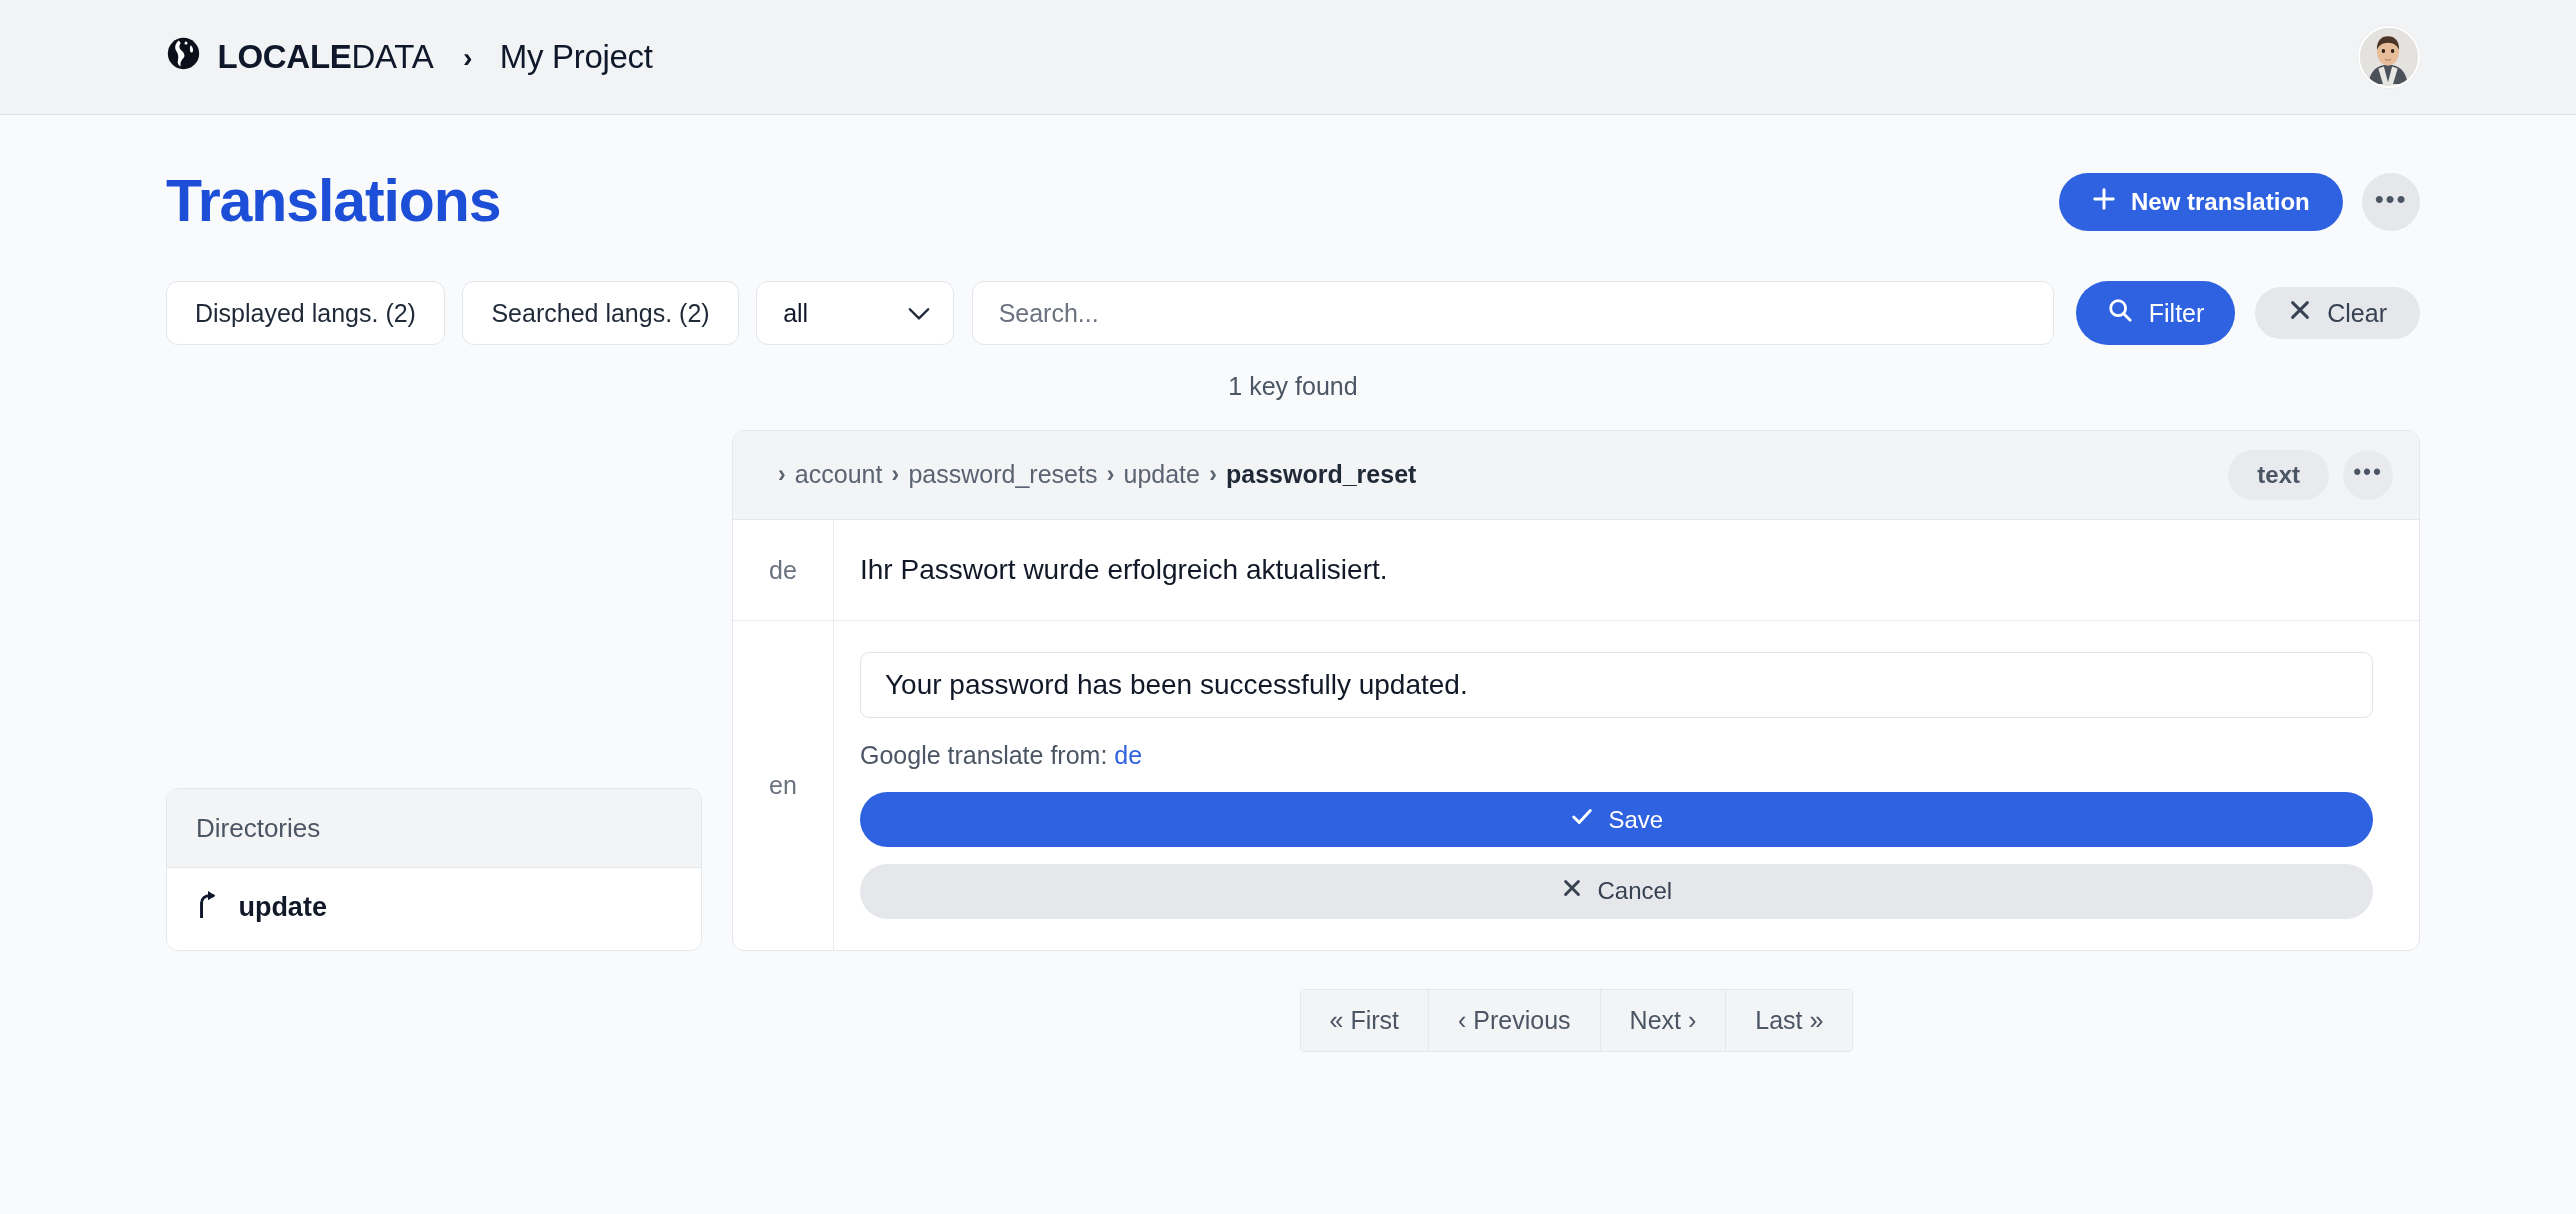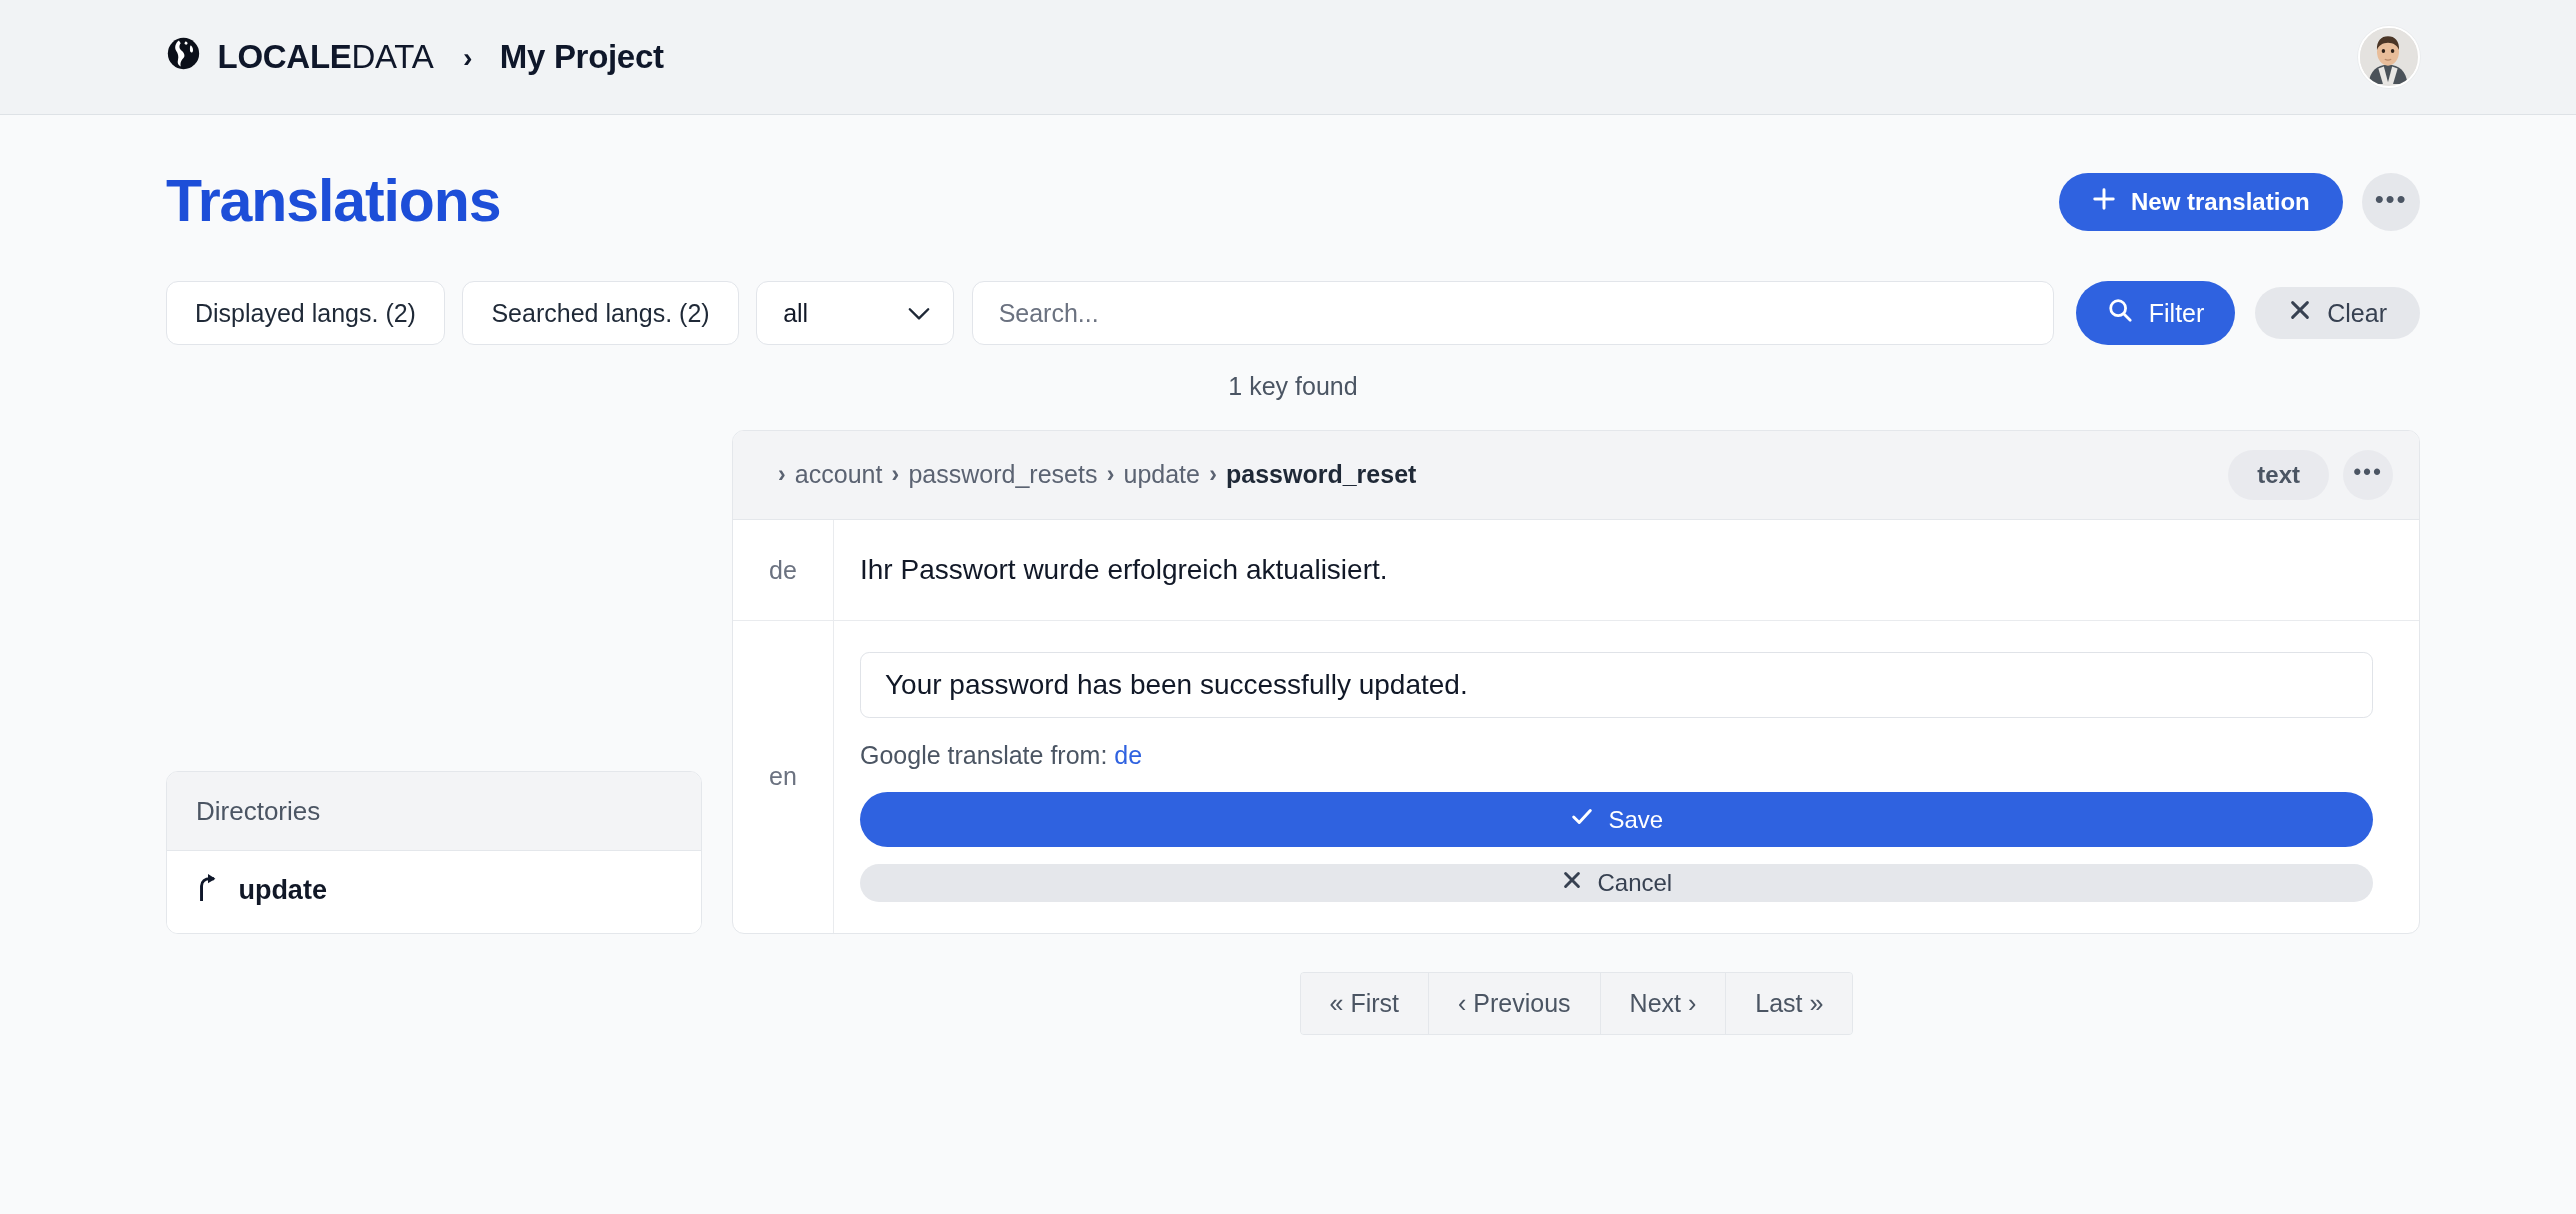--- a/index.html
+++ b/index.html
@@ -31,21 +31,21 @@
   .globe { display: block; }
   .brand-text { white-space: nowrap; }
   .brand-strong { font-weight: bold; }
   .brand-light { font-weight: normal; }
   .brand-sep {
     font-weight: bold;
     margin: 0 11px 0 13px;
     font-size: 28.5px;
     color: #0f172a;
   }
-  .brand-project { font-weight: bold; }
+  .brand-project { font-weight: normal; }
 
   .avatar {
     position: absolute;
     right: 156px;
     top: 50%;
     transform: translateY(-50%);
     width: 62px; height: 62px;
     border-radius: 50%;
     border: 2.8px solid #ffffff;
     overflow: hidden;
@@ -321,21 +321,21 @@
     border-radius: 37px;
     height: 55px;
     font-size: 24px;
     padding: 0 31px;
     gap: 14.7px;
   }
   .btn-cancel {
     background: #e5e7eb;
     color: #374151;
     border-radius: 37px;
-    height: 38px;
+    height: 55px;
     font-size: 24px;
     padding: 0 31px;
     gap: 14.7px;
   }
 
   
   .pager-wrap {
     display: flex;
     justify-content: center;
     margin-top: 38px;

